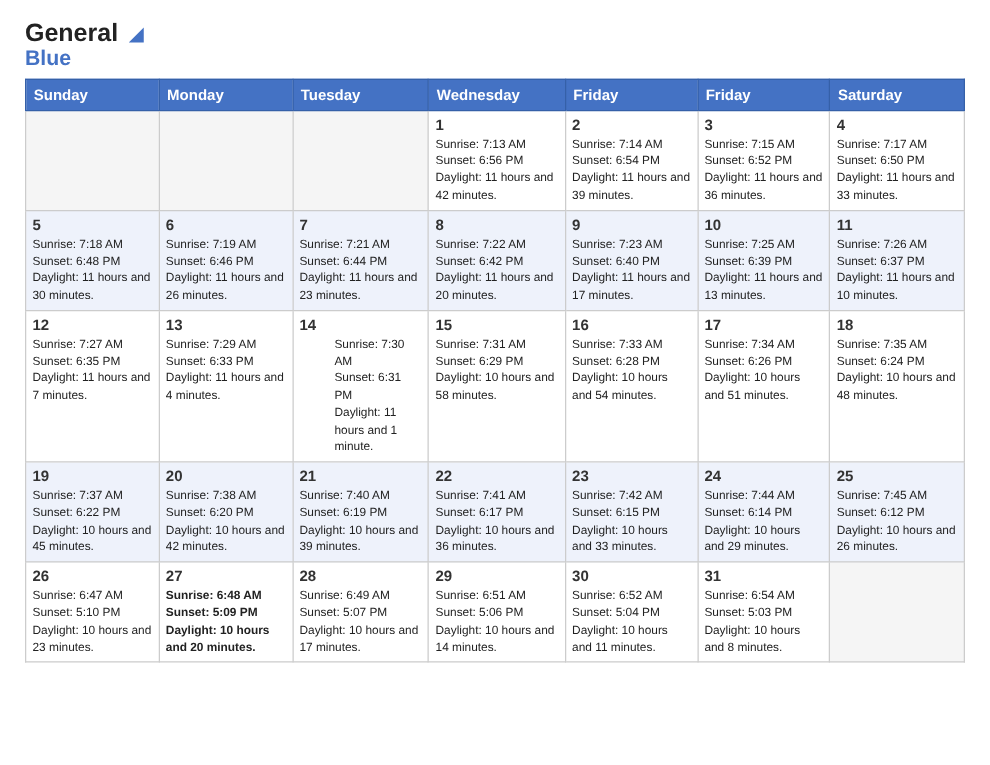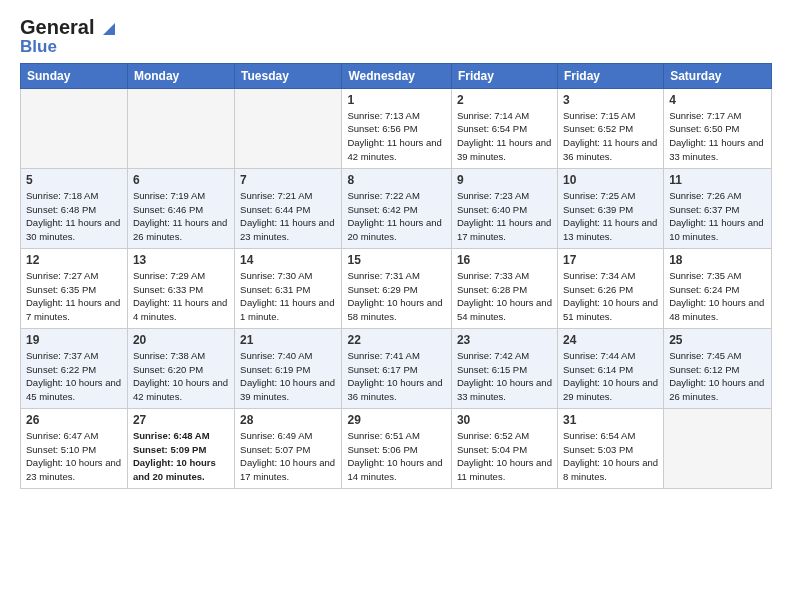--- a/index.html
+++ b/index.html
@@ -199,21 +199,21 @@
 Daylight: 11 hours and 7 minutes.</div>
           </td>
           <td>
             <span class="day-num">13</span>
             <div class="day-info" style="white-space: pre-line;">Sunrise: 7:29 AM
 Sunset: 6:33 PM
 Daylight: 11 hours and 4 minutes.</div>
           </td>
           <td>
             <span class="day-num">14</span>
-            <div class="day-info" style="white-space: pre-line;">Sunrise: 7:30 AM
+            <div class="day-info" style="white-space: pre-line; margin-left: 28px;">Sunrise: 7:30 AM
 Sunset: 6:31 PM
 Daylight: 11 hours and 1 minute.</div>
           </td>
           <td>
             <span class="day-num">15</span>
             <div class="day-info" style="white-space: pre-line;">Sunrise: 7:31 AM
 Sunset: 6:29 PM
 Daylight: 10 hours and 58 minutes.</div>
           </td>
           <td>

